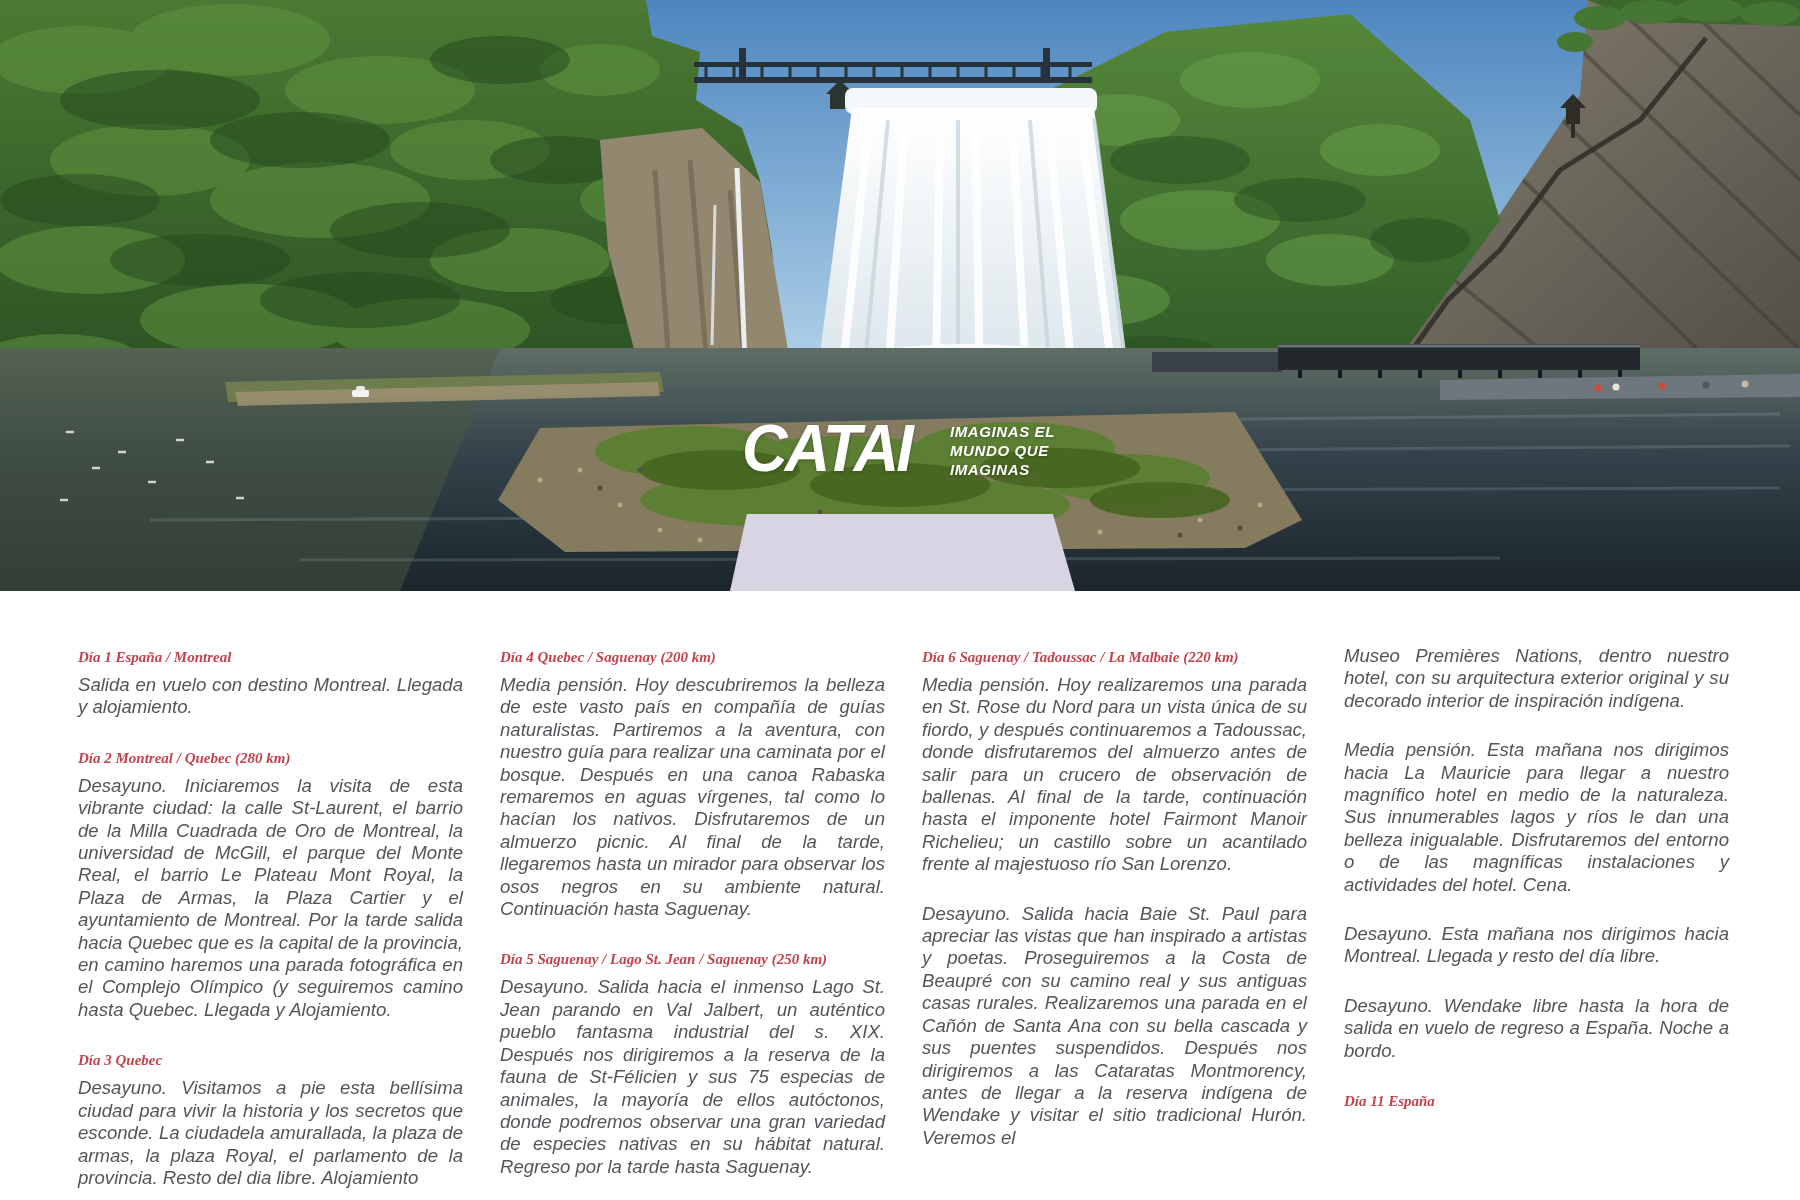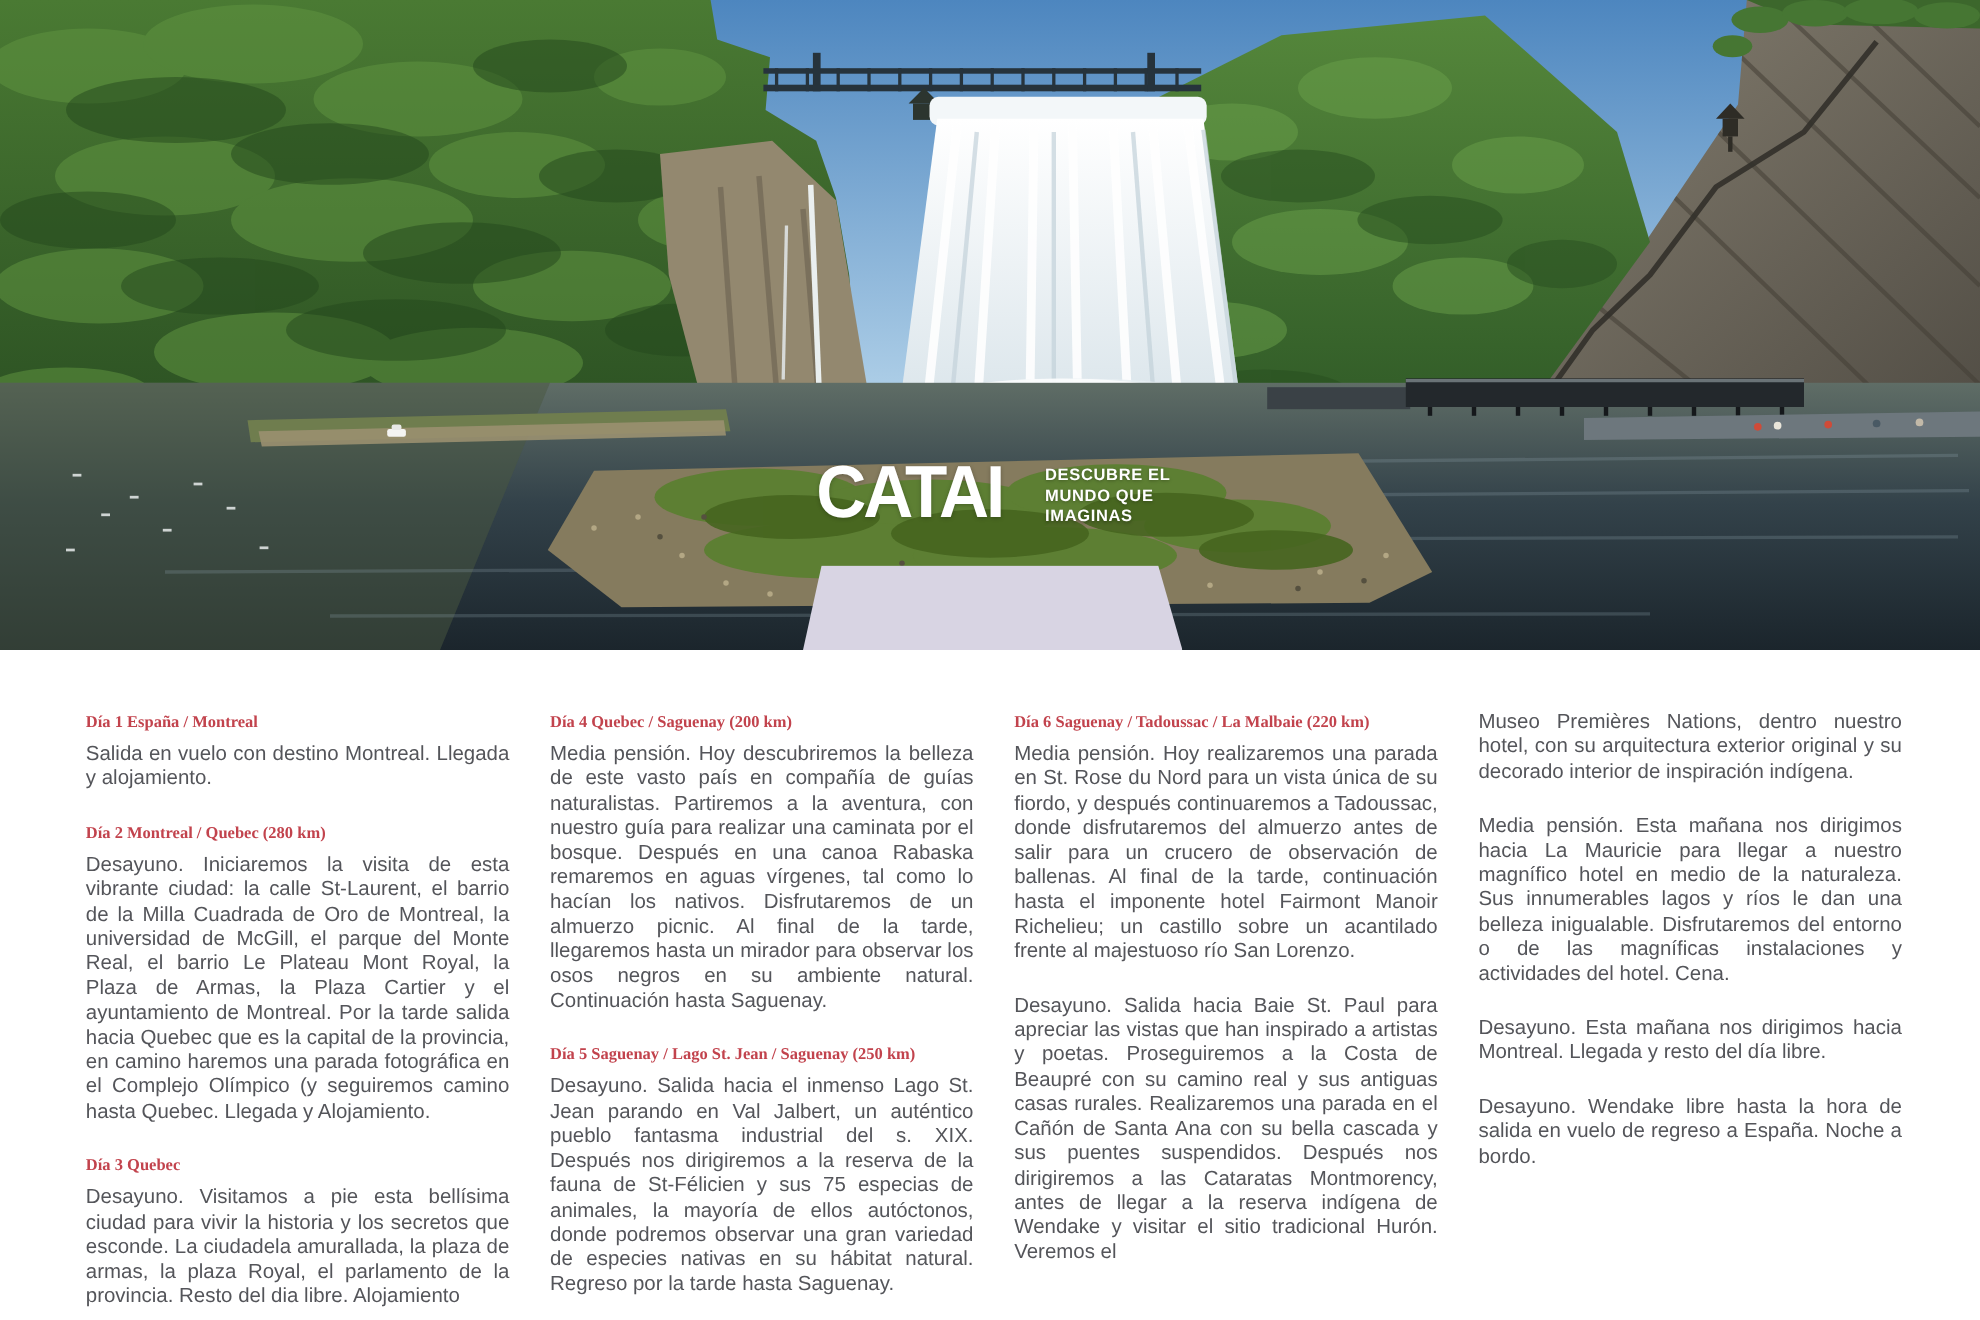--- a/index.html
+++ b/index.html
@@ -1,19 +1,19 @@
 <!DOCTYPE html>
 <html lang="es"><head>
 <meta charset="utf-8">
 <style>
   * { margin:0; padding:0; box-sizing:border-box; }
   html,body { background:#ffffff; }
   .page {
     position:relative; width:1800px; height:1200px; overflow:hidden;
-    background:#ffffff; font-family:"Liberation Sans", sans-serif;
+    background:#ffffff; font-family:"Liberation Sans", sans-serif;font-style:italic;
   }
   
   .hero { position:absolute; left:0; top:0; width:1800px; height:591px; }
   .hero svg { display:block; }
   .trapezoid {
     position:absolute; left:730px; top:514px; width:345px; height:77px;
     background:#d8d4e3;
     clip-path:polygon(4.9% 0, 93.6% 0, 100% 100%, 0 100%);
   }
   .logo { position:absolute; left:742px; top:418px; width:420px; height:70px; }
@@ -316,21 +316,21 @@
         <line x1="236" y1="498" x2="244" y2="498"></line>
           <line x1="60" y1="500" x2="68" y2="500"></line>
       </g>
     </svg>
 
     <div class="trapezoid"></div>
 
     <div class="logo">
       <span class="brand">CATAI</span>
       <div class="tagline">
-        <span>DESCUBRE EL</span>
+        <span>IMAGINAS EL</span>
         <span>MUNDO QUE</span>
         <span>IMAGINAS</span>
       </div>
     </div>
   </div>
 
   <div class="columns">
 
     <div class="col">
       <div class="day">
@@ -374,16 +374,20 @@
       </div>
       <div class="day">
         <p class="day-body">Media pensión. Esta mañana nos dirigimos hacia La Mauricie para llegar a nuestro magnífico hotel en medio de la naturaleza. Sus innumerables lagos y ríos le dan una belleza inigualable. Disfrutaremos del entorno o de las magníficas instalaciones y actividades del hotel. Cena.</p>
       </div>
       <div class="day">
         <p class="day-body">Desayuno. Esta mañana nos dirigimos hacia Montreal. Llegada y resto del día libre.</p>
       </div>
       <div class="day">
         <p class="day-body">Desayuno. Wendake libre hasta la hora de salida en vuelo de regreso a España. Noche a bordo.</p>
       </div>
+      <div class="day">
+        <h3 class="day-title">Día 11 España</h3>
+
+      </div>
     </div>
 
   </div>
 </div>
 
 </body></html>

